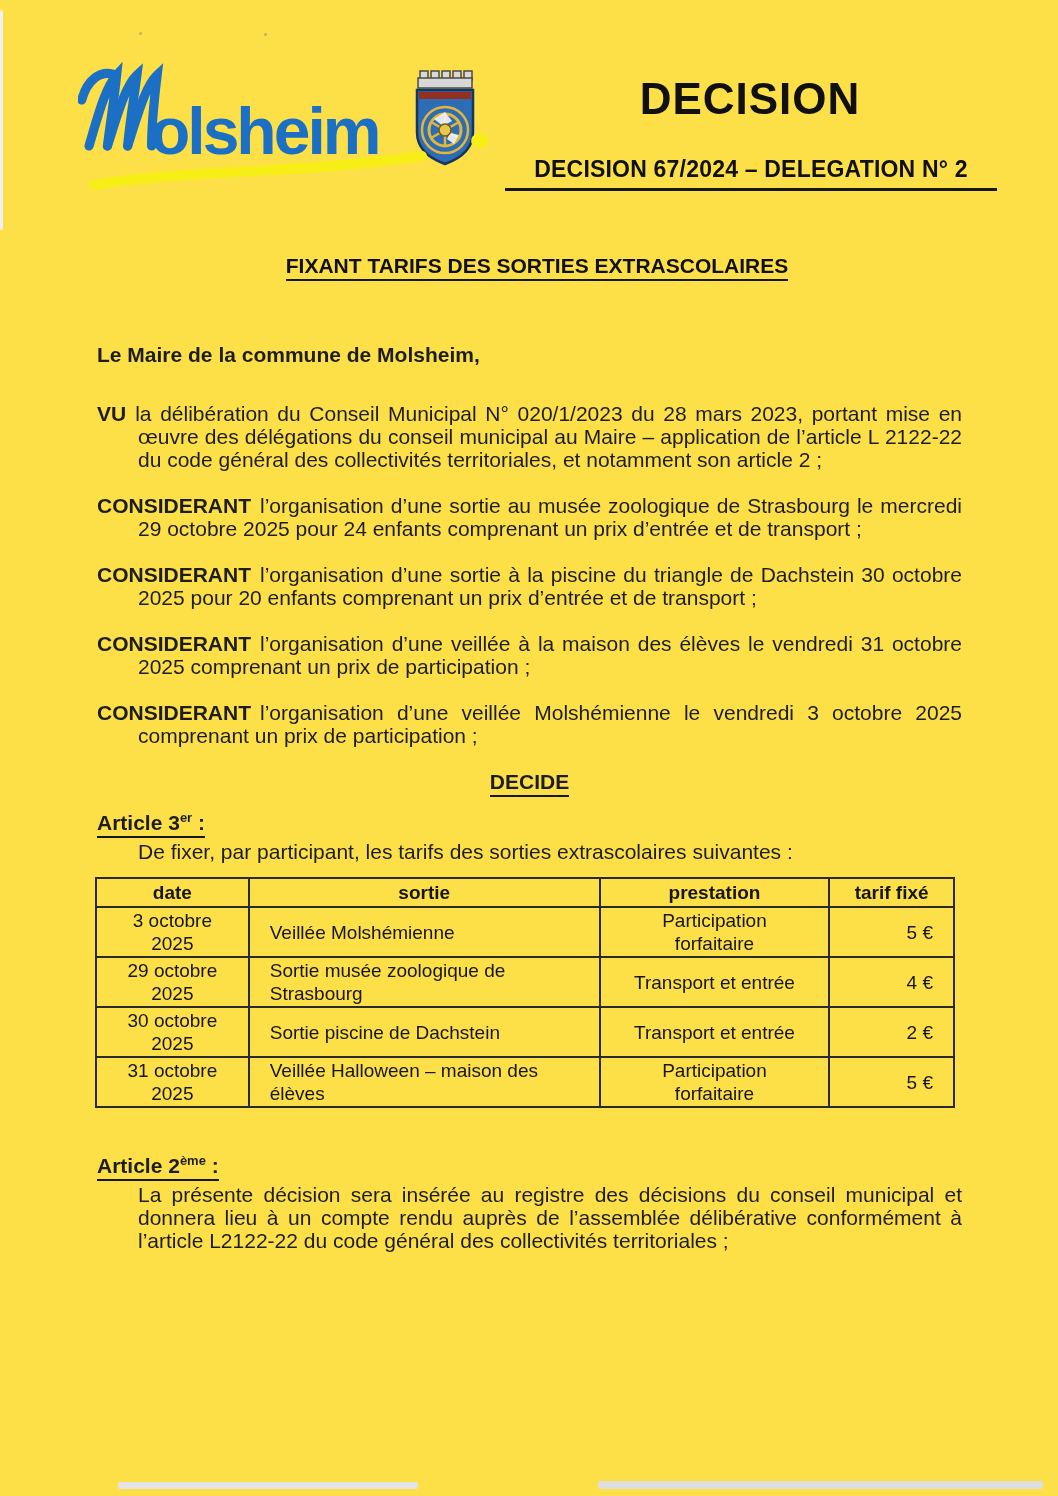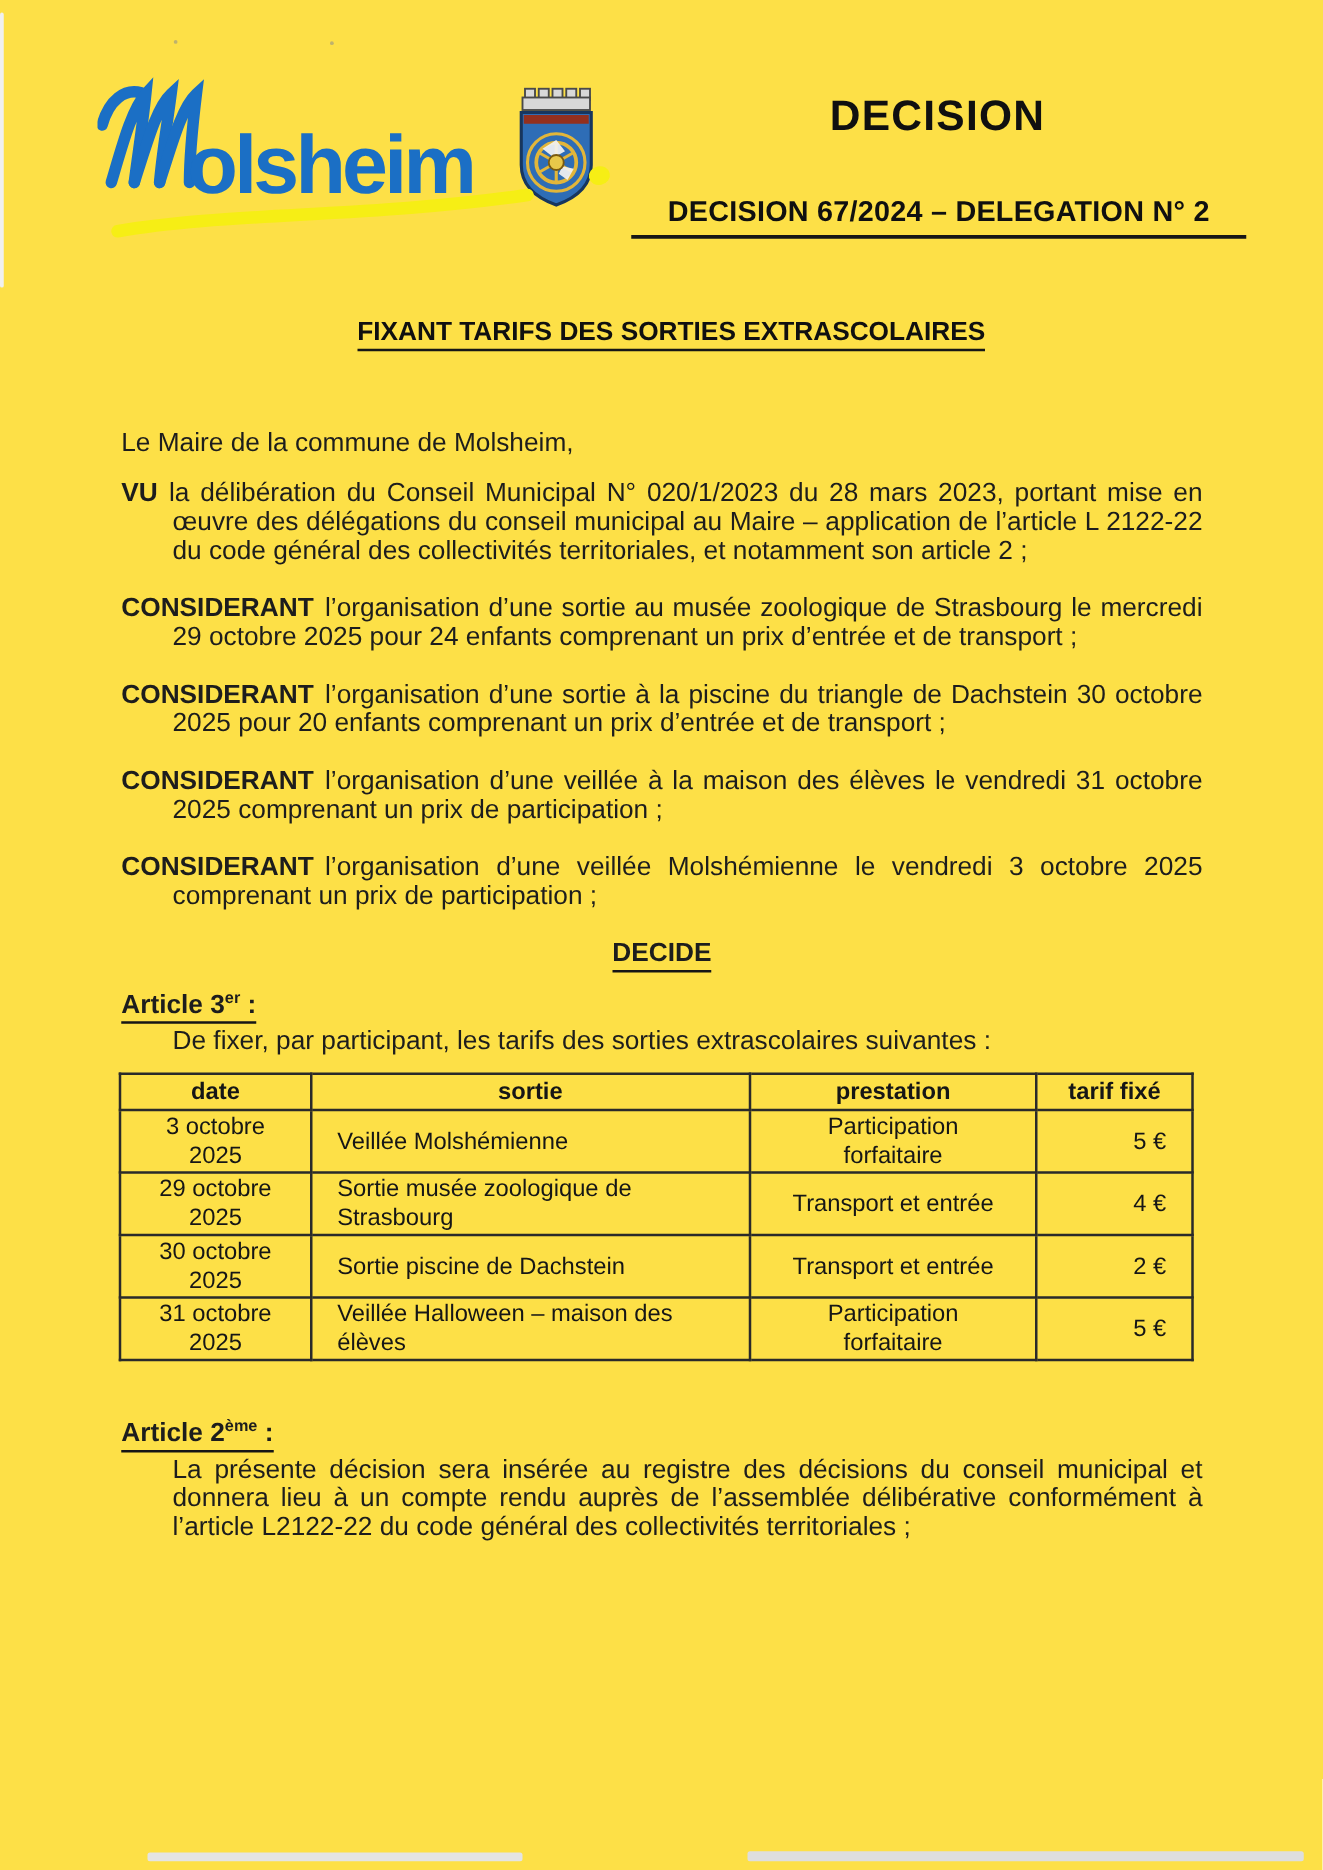--- a/index.html
+++ b/index.html
@@ -50,35 +50,35 @@
   .coat .hub{fill:#e8c84a;stroke:#7a5a10;stroke-width:1.5;}
   .coat .frag{fill:#f3f3f3;opacity:.92;}
   .swoosh{position:absolute;left:88px;top:148px;width:340px;height:44px;}
   .swoosh path{fill:none;stroke:var(--logo-yellow);stroke-width:10;stroke-linecap:round;}
   .yellow-dot{position:absolute;left:471px;top:133px;width:17px;height:15px;
     background:var(--logo-yellow);border-radius:50%;transform:rotate(-12deg);}
 
   
   .main-title{
     position:absolute;left:505px;top:74px;width:490px;text-align:center;
-    font-size:34px;font-weight:bold;letter-spacing:1px;color:var(--heading-color);
+    font-size:44px;font-weight:bold;letter-spacing:1px;color:var(--heading-color);
   }
   .decision-no{
     position:absolute;left:505px;top:156px;width:492px;text-align:center;
     font-size:23px;font-weight:bold;color:var(--heading-color);
     border-bottom:3px solid #161616;padding-bottom:5px;letter-spacing:.2px;
   }
 
   
   .doc-title{position:absolute;left:16px;right:0;top:254px;text-align:center;
     font-size:21px;font-weight:bold;color:var(--heading-color);}
   .u{border-bottom:2px solid #161616;padding-bottom:2px;}
 
   .content{position:absolute;left:97px;right:96px;top:343px;font-size:21px;line-height:23px;}
-  .salutation{font-weight:normal;margin-bottom:17px;}
+  .salutation{font-weight:bold;margin-bottom:36px;}
   .recital{margin-bottom:23px;text-align:justify;padding-left:41px;text-indent:-41px;}
   .recital .label{font-weight:bold;margin-right:9px;}
   .decide-heading{text-align:center;font-weight:bold;margin:22px 0 18px;}
   .article-head{font-weight:bold;margin-bottom:6px;}
   .article-head sup{font-size:13px;vertical-align:super;line-height:0;}
   .colon{white-space:pre;}
   .article-body{padding-left:41px;margin-bottom:14px;text-align:justify;}
   .article2-head{margin-top:46px;}
   .article2-body{padding-left:41px;text-align:justify;}
 

